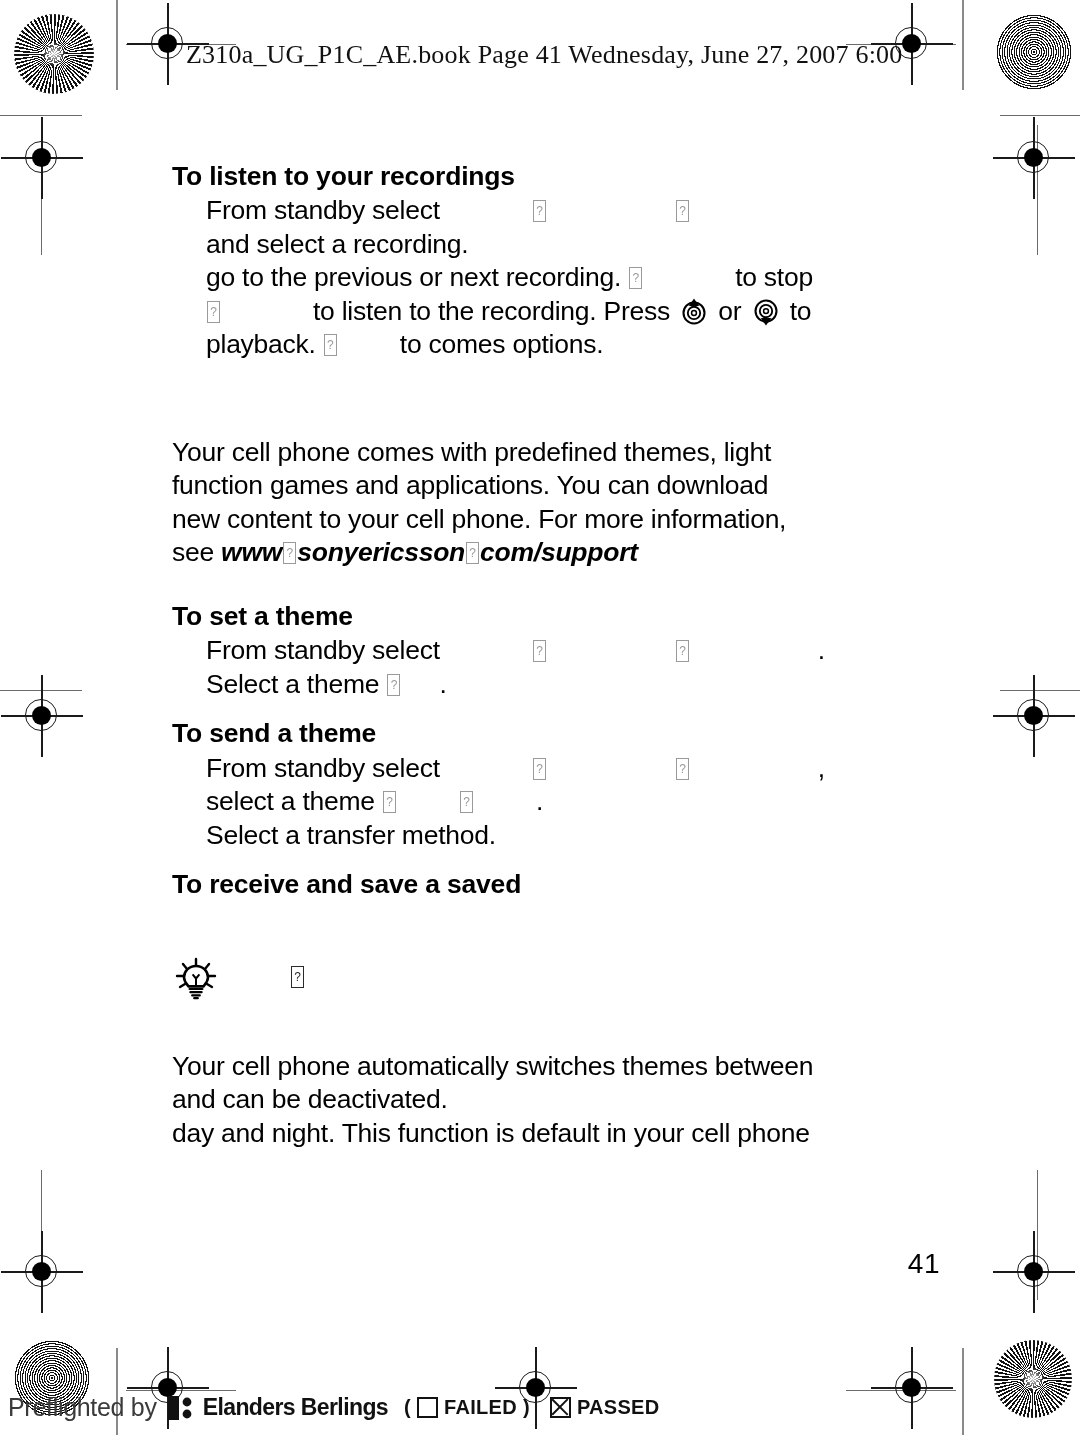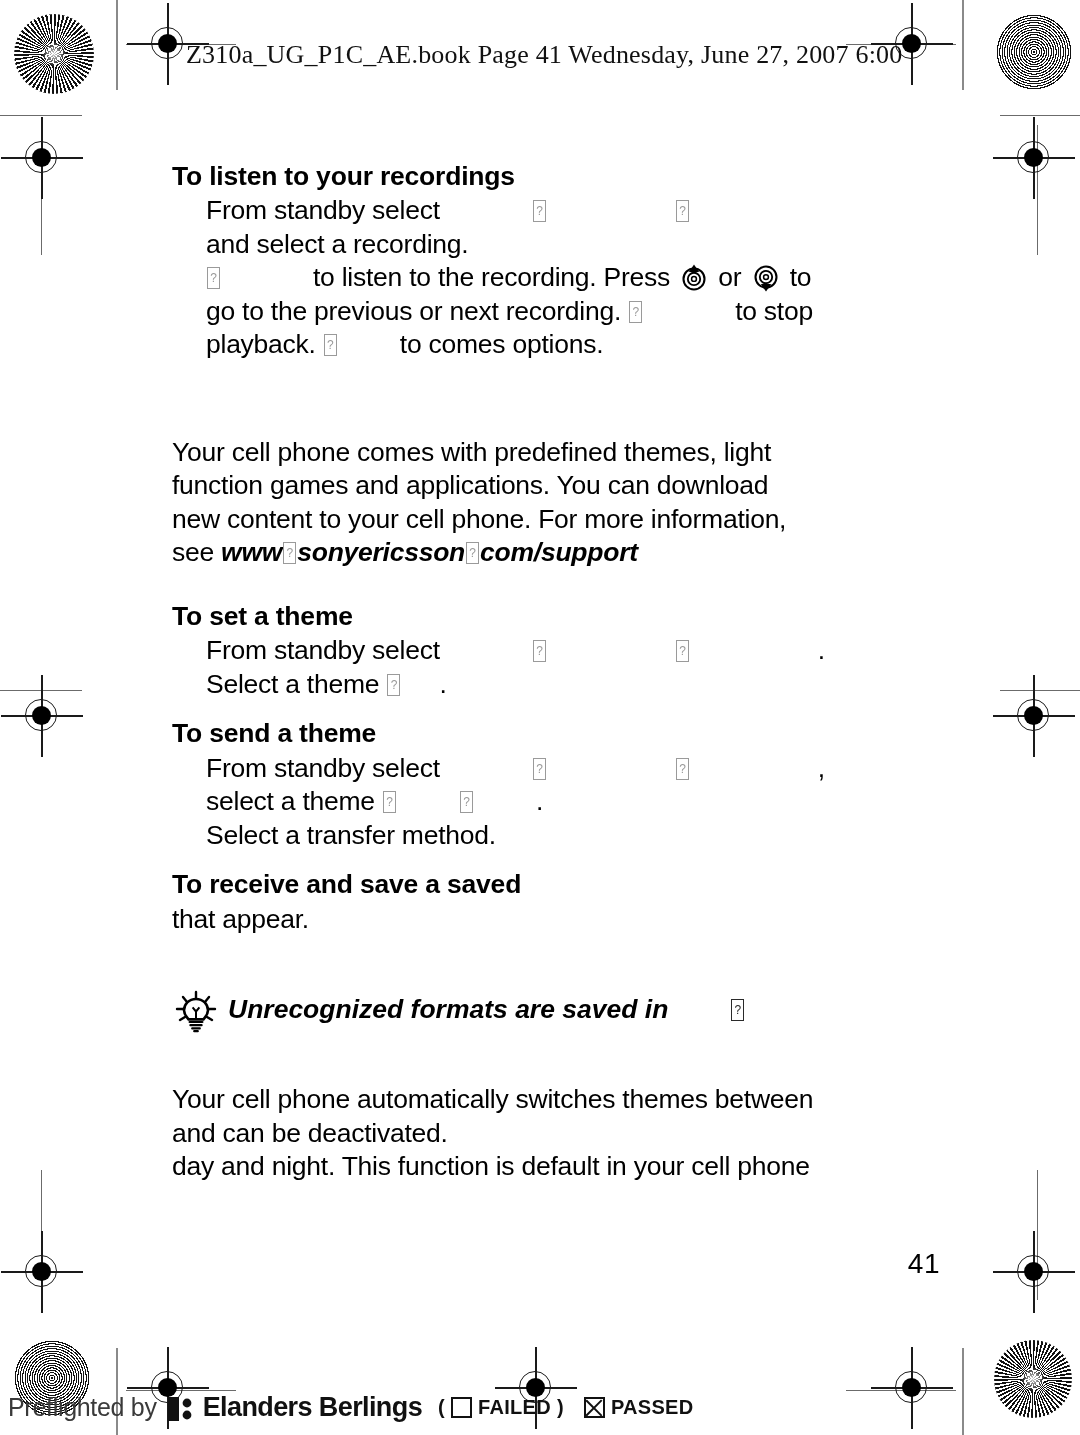--- a/index.html
+++ b/index.html
@@ -209,21 +209,21 @@
   }
   .pf-logo {
     display: inline-block;
     width: 34px;
     height: 30px;
     margin: 0 4px 0 8px;
     position: relative;
     vertical-align: -6px;
   }
   .pf-brand {
-    font-size: 27px;
+    font-size: 23px;
     font-weight: bold;
     color: #111;
     letter-spacing: -0.6px;
     margin-right: 16px;
   }
   .pf-result {
     font-size: 20px;
     font-weight: bold;
     color: #111;
     letter-spacing: 0.3px;
@@ -354,20 +354,24 @@
 
   <div class="content">
 
     <h2 class="h-sub">To listen to your recordings</h2>
 
     <p class="para indent">
       <span>From standby select</span><span class="sp-wide"></span><span class="tofu"></span><span class="sp-xwide"></span><span class="tofu"></span>
     </p>
     <p class="para indent">
       <span>and select a recording.</span>
+    </p>
+    <p class="para indent">
+      <span>go to the previous or next recording.</span>
+      <span class="tofu"></span><span class="sp-wide"></span><span>to stop</span>
     </p>
     <p class="para indent">
       <span class="tofu"></span><span class="sp-wide"></span><span>to listen to the recording. Press</span>
       <span class="navkey">
         <svg viewBox="0 0 32 32" width="30" height="30">
           <circle cx="16" cy="17" r="11.2" fill="none" stroke="#000" stroke-width="2.2"></circle>
           <circle cx="16" cy="17" r="6.6" fill="none" stroke="#000" stroke-width="2"></circle>
           <circle cx="16" cy="17" r="2.6" fill="none" stroke="#000" stroke-width="1.6"></circle>
           <path d="M16 1.5 L21.5 9.5 L10.5 9.5 Z" fill="#000"></path>
         </svg>
@@ -377,24 +381,20 @@
         <svg viewBox="0 0 32 32" width="30" height="30">
           <circle cx="16" cy="15" r="11.2" fill="none" stroke="#000" stroke-width="2.2"></circle>
           <circle cx="16" cy="15" r="6.6" fill="none" stroke="#000" stroke-width="2"></circle>
           <circle cx="16" cy="15" r="2.6" fill="none" stroke="#000" stroke-width="1.6"></circle>
           <path d="M16 30.5 L21.5 22.5 L10.5 22.5 Z" fill="#000"></path>
         </svg>
       </span>
       <span>to</span>
     </p>
     <p class="para indent">
-      <span>go to the previous or next recording.</span>
-      <span class="tofu"></span><span class="sp-wide"></span><span>to stop</span>
-    </p>
-    <p class="para indent">
       <span>playback.</span>
       <span class="tofu"></span><span class="sp-med"></span><span>to comes options.</span>
     </p>
 
     <div class="gap-lg"></div>
 
     <p class="para">Your cell phone comes with predefined themes, light</p>
     <p class="para">function games and applications. You can download</p>
     <p class="para">new content to your cell phone. For more information,</p>
     <p class="para">
@@ -421,21 +421,20 @@
     </p>
     <p class="para indent">
       <span>select a theme</span>
       <span class="tofu"></span><span class="sp-med"></span><span class="tofu"></span><span class="sp-med"></span><span>.</span>
     </p>
     <p class="para indent">Select a transfer method.</p>
 
     <div class="gap-sm"></div>
 
     <h2 class="h-sub">To receive and save a saved</h2>
-    <p class="para">that appear.</p>
 
     <div class="gap-xl"></div>
 
     <div class="tip-row">
       <span class="bulb">
         <svg viewBox="0 0 44 44" width="44" height="44">
           <g stroke="#000" stroke-width="2.4" stroke-linecap="round" fill="none">
             <line x1="22" y1="2" x2="22" y2="8"></line>
             <line x1="9" y1="7" x2="13" y2="12"></line>
             <line x1="35" y1="7" x2="31" y2="12"></line>
@@ -447,21 +446,21 @@
           <path d="M22 9 C14.8 9 10 14.4 10 20.2 C10 24.6 13 27.2 14.6 29.4 L29.4 29.4 C31 27.2 34 24.6 34 20.2 C34 14.4 29.2 9 22 9 Z" fill="none" stroke="#000" stroke-width="2.6"></path>
           <path d="M22 29.4 L22 21.5 M22 21.5 L18.6 17.4 M22 21.5 L25.4 17.4" fill="none" stroke="#000" stroke-width="2"></path>
           <g stroke="#000" stroke-width="2.2" stroke-linecap="round">
             <line x1="15.6" y1="32" x2="28.4" y2="32"></line>
             <line x1="16.4" y1="35.2" x2="27.6" y2="35.2"></line>
             <line x1="18.2" y1="38.4" x2="25.8" y2="38.4"></line>
             <line x1="20.2" y1="41.2" x2="23.8" y2="41.2"></line>
           </g>
         </svg>
       </span>
-      <span class="italic-bold">Unrecognized formats are saved in</span><span class="sp-med"></span><span class="tofu dark"></span>
+      <span class="sp-med"></span><span class="tofu dark"></span>
     </div>
 
     <div class="gap-xl"></div>
 
     <p class="para">Your cell phone automatically switches themes between</p>
     <p class="para">and can be deactivated.</p>
     <p class="para">day and night. This function is default in your cell phone</p>
   </div>
 
   <div class="folio">41</div>

